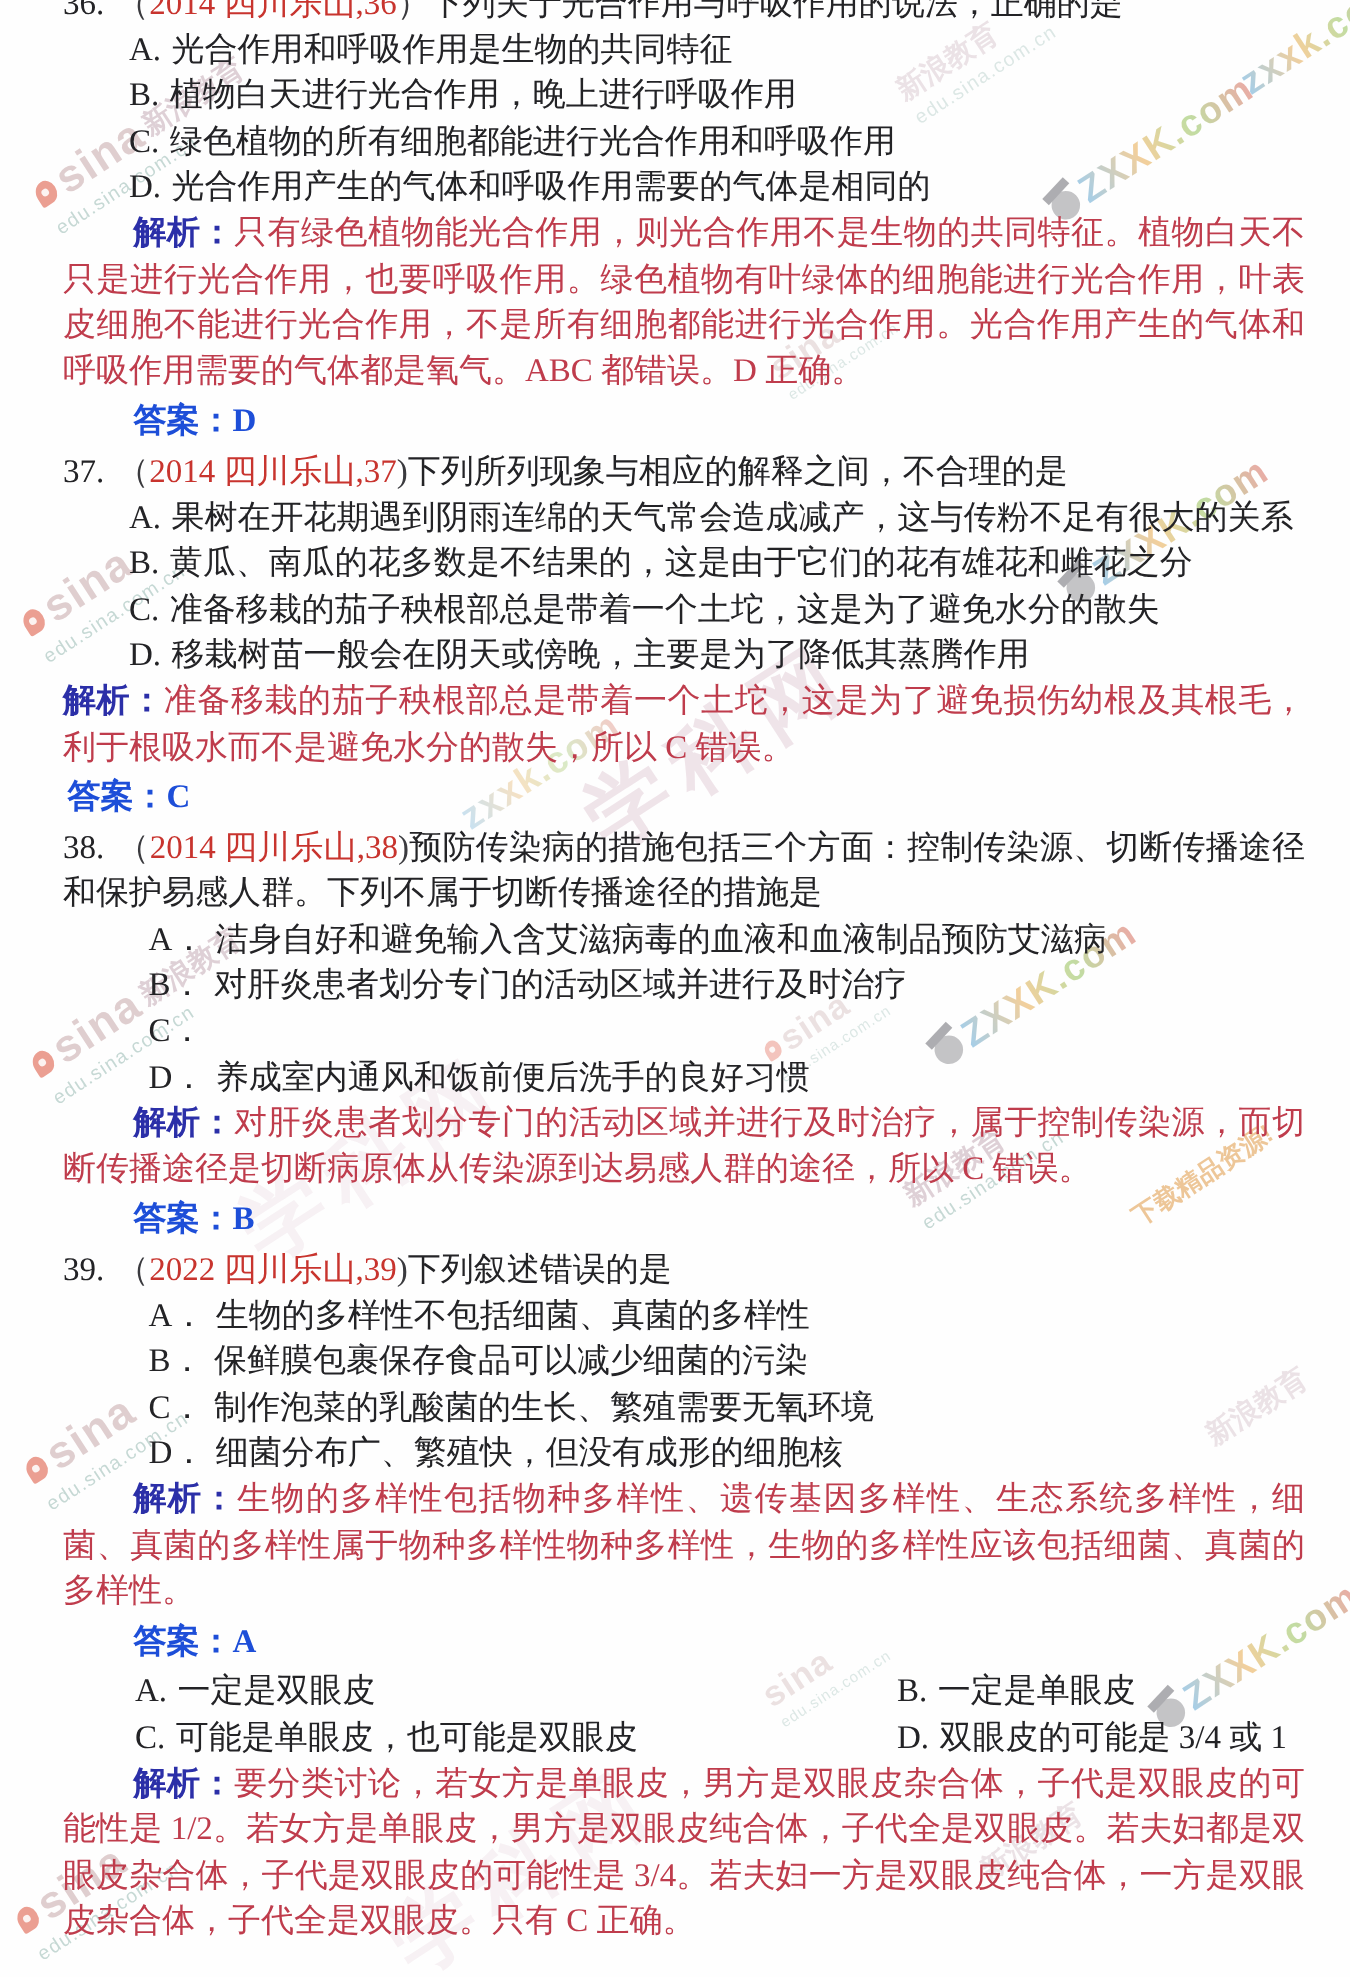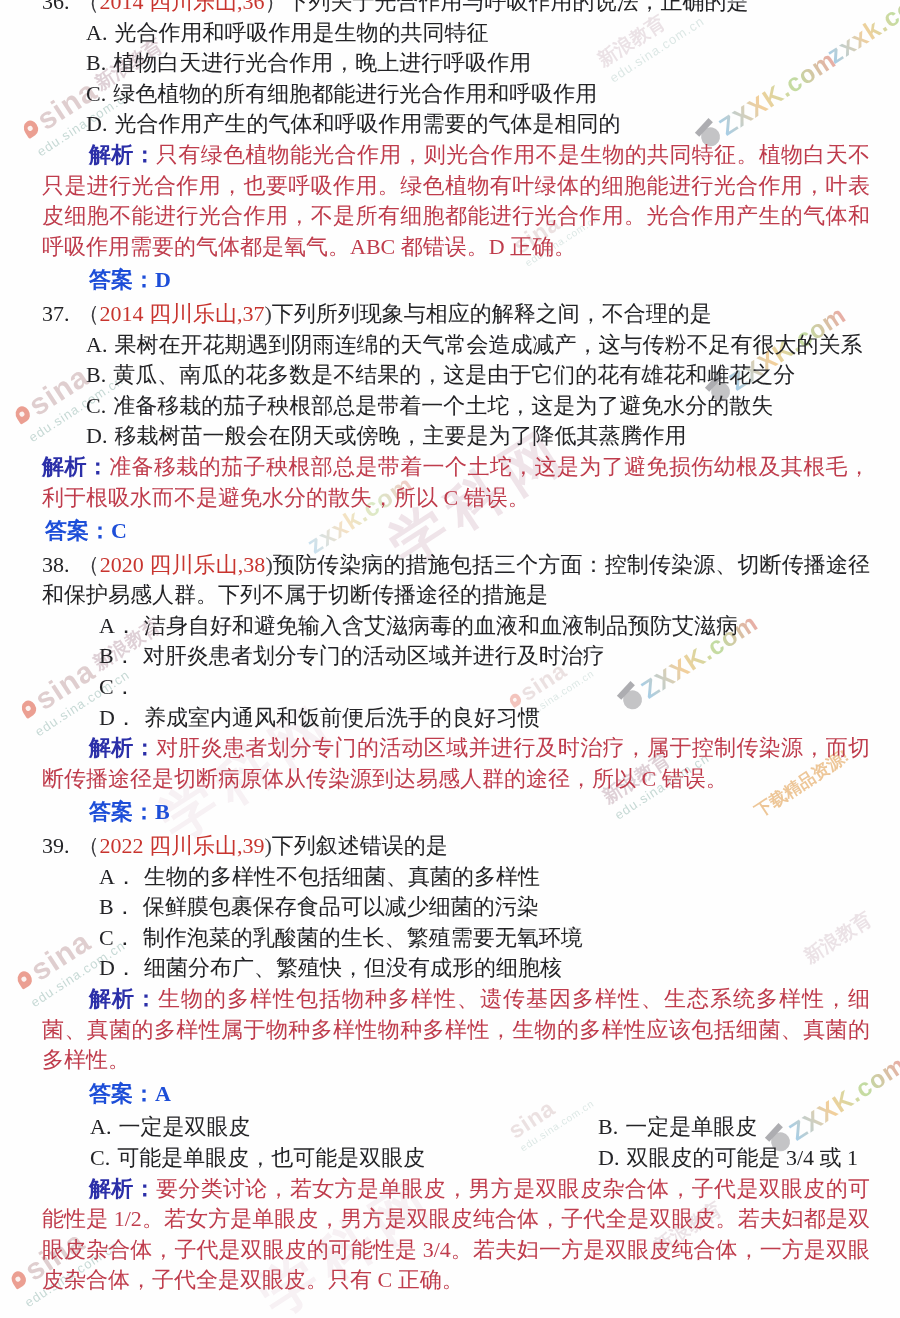--- a/index.html
+++ b/index.html
@@ -220,21 +220,21 @@
       </div>
     <div class="opt ind-a">
         <span class="opt-label">D.</span>
         <span class="opt-text">移栽树苗一般会在阴天或傍晚，主要是为了降低其蒸腾作用</span>
       </div>
     <p class="analysis"><span class="an-label">解析：</span><span class="an-body">准备移栽的茄子秧根部总是带着一个土坨，这是为了避免损伤幼根及其根毛，利于根吸水而不是避免水分的散失，所以 C 错误。</span></p>
     <p class="answer flush"><span>答案：</span><span>C</span></p>
   </section>
 
   <section>
-    <p class="stem"><span class="qnum">38.</span><span class="paren">（</span><span class="cite">2020 四川乐山,38</span><span class="paren">)</span><span>预防传染病的措施包括三个方面：控制传染源、切断传播途径和保护易感人群。下列不属于切断传播途径的措施是</span></p>
+    <p class="stem"><span class="qnum">38.</span><span class="paren">（</span><span class="cite">2014 四川乐山,38</span><span class="paren">)</span><span>预防传染病的措施包括三个方面：控制传染源、切断传播途径和保护易感人群。下列不属于切断传播途径的措施是</span></p>
     <div class="opt ind-b">
         <span class="opt-label">A．</span>
         <span class="opt-text">洁身自好和避免输入含艾滋病毒的血液和血液制品预防艾滋病</span>
       </div>
     <div class="opt ind-b">
         <span class="opt-label">B．</span>
         <span class="opt-text">对肝炎患者划分专门的活动区域并进行及时治疗</span>
       </div>
     <div class="opt ind-b">
         <span class="opt-label">C．</span>

